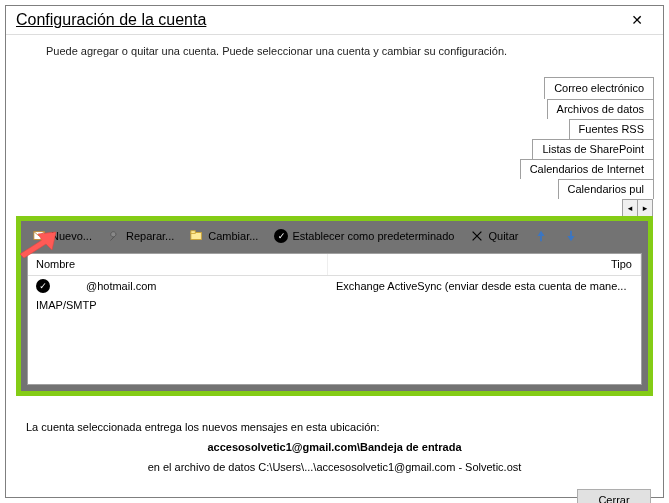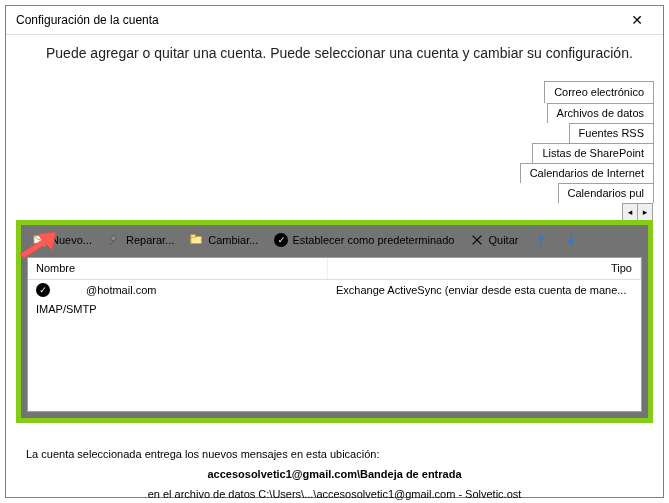--- a/index.html
+++ b/index.html
@@ -1,33 +1,33 @@
 <!DOCTYPE html>
 <html><head>
   <meta charset="utf-8">
   <style>
     * { box-sizing: border-box; margin: 0; padding: 0; font-family: "Segoe UI", Tahoma, sans-serif; }
     body { background: #fff; width: 669px; height: 503px; overflow: hidden; }
     .window { width: 659px; height: 493px; margin: 5px; border: 1px solid #7f7f7f; background: #fff; display: flex; flex-direction: column; }
     .titlebar { display: flex; justify-content: space-between; align-items: center; height: 32px; padding: 0 6px 0 10px; border-bottom: 1px solid #ddd; }
-    .titlebar-title { font-size: 12px; color: #000; }
+    .titlebar-title { font-size: 16px; color: #000; text-decoration: underline; }
     .close-x { width: 40px; height: 28px; display: flex; align-items: center; justify-content: center; font-size: 14px; cursor: pointer; }
     .header-sec { padding: 10px 14px 6px 20px; }
     .header-title { font-size: 11px; font-weight: bold; color: #000; margin-bottom: 3px; }
-    .header-desc { font-size: 14px; color: #222; padding-left: 20px; }
+    .header-desc { font-size: 11px; color: #222; padding-left: 20px; }
     .tabs-wrap { display: flex; align-items: flex-end; padding: 14px 10px 0 10px; position: relative; flex-direction: column; }
     .tab { border: 1px solid #a0a0a0; border-bottom: none; padding: 3px 9px; font-size: 11px; background: #fff; margin-right: -1px; height: 20px; cursor: pointer; }
     .tab.active { background: #fff; position: relative; z-index: 2; height: 22px; padding-top: 4px; }
     .tab-nav { display: flex; margin-left: 2px; }
     .tab-arrow { width: 16px; height: 18px; border: 1px solid #a0a0a0; background: #f0f0f0; font-size: 9px; display: flex; align-items: center; justify-content: center; cursor: pointer; margin-left: -1px; }
     .panel { border: 5px solid #84cc16; margin: 0 10px 10px 10px; padding: 0; position: relative; top: -1px; background: #737373; flex: 0 0 auto; }
     .toolbar { display: flex; align-items: center; padding: 6px 6px; gap: 4px; flex-wrap: wrap; }
     .tbtn { display: inline-flex; align-items: center; font-size: 11px; padding: 2px 6px; cursor: pointer; gap: 4px; }
     .tbtn svg { width: 14px; height: 14px; }
-    .table-wrap { border: 1px solid #a0a0a0; margin: 2px 6px 6px 6px; height: 155px; background: #fff; }
+    .table-wrap { border: 1px solid #a0a0a0; margin: 2px 6px 6px 6px; height: 132px; background: #fff; }
     .thead { display: flex; border-bottom: 1px solid #ddd; height: 22px; }
     .th { font-size: 11px; padding: 4px 8px; border-right: 1px solid #eee; }
     .th.nombre { flex: 0 0 300px; }
     .th.tipo { flex: 1; text-align: right; }
     .tbody { }
     .tr { display: flex; align-items: center; height: 19px; font-size: 11px; }
     .td.nombre { flex: 0 0 300px; padding-left: 8px; display: flex; align-items: center; gap: 6px; }
     .td.tipo { flex: 1; padding-left: 8px; white-space: nowrap; overflow: hidden; text-overflow: ellipsis; }
     .default-icon { width: 14px; height: 14px; border-radius: 50%; background: #000; color: #fff; display: inline-flex; align-items: center; justify-content: center; font-size: 9px; flex-shrink: 0; }
     .row-icon { width: 14px; height: 11px; flex-shrink: 0; }

